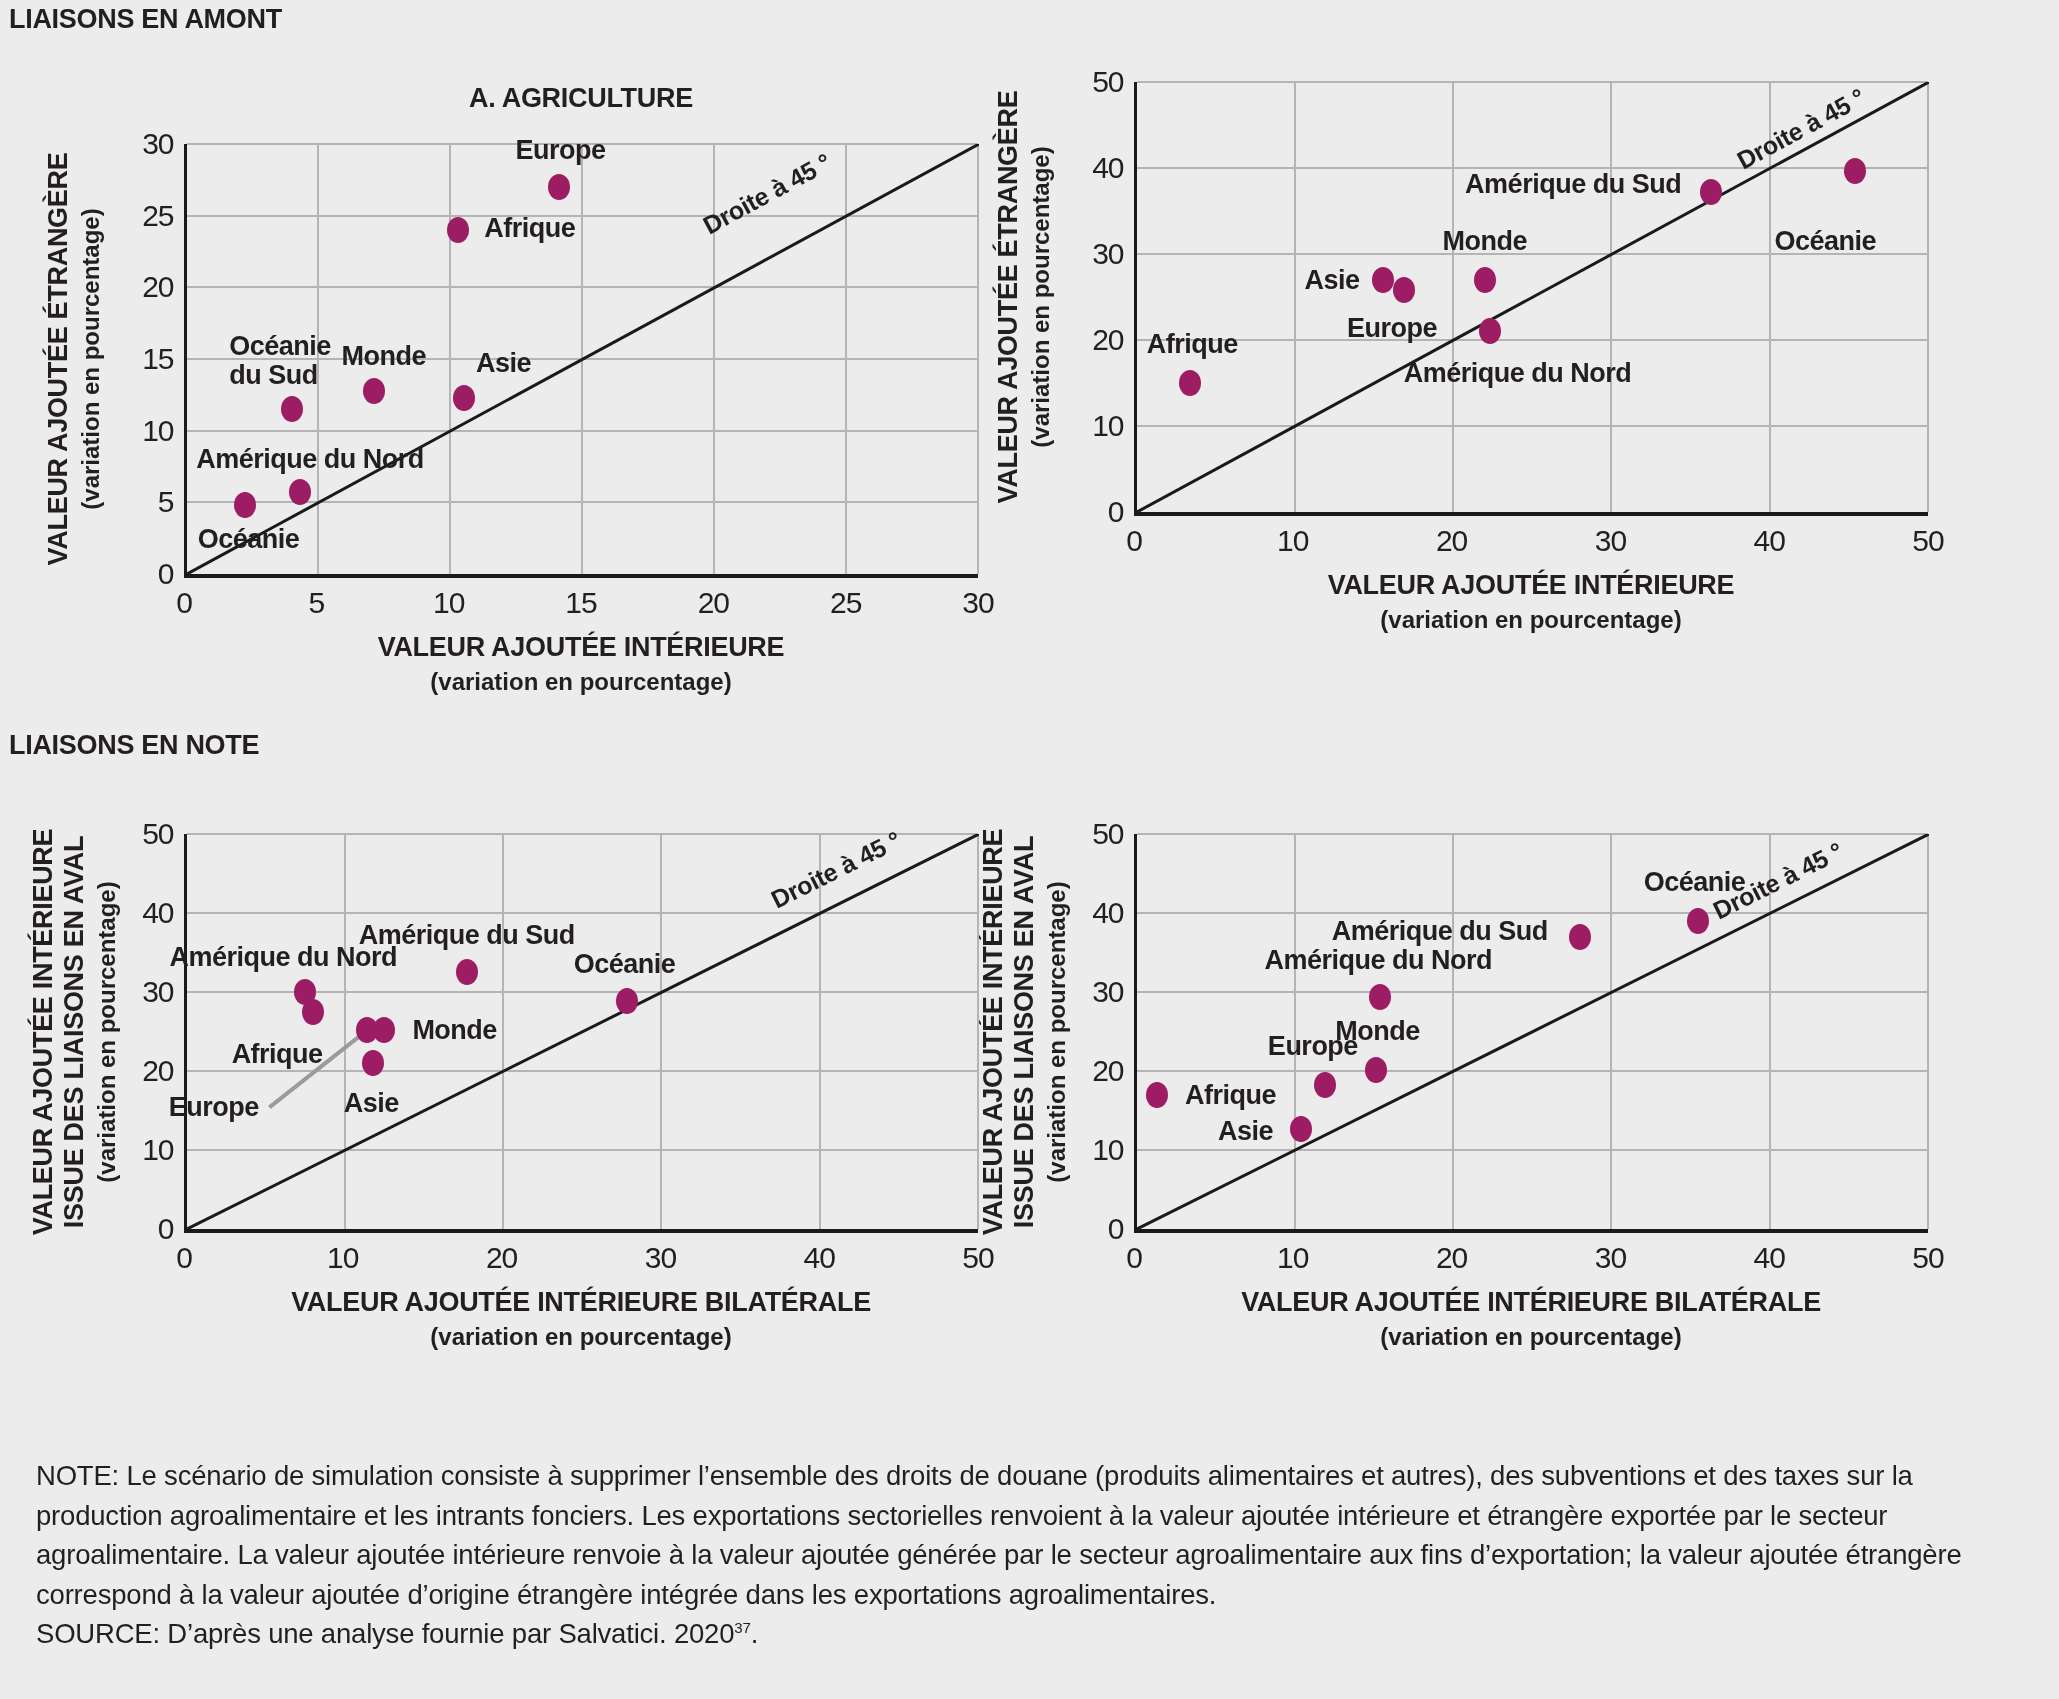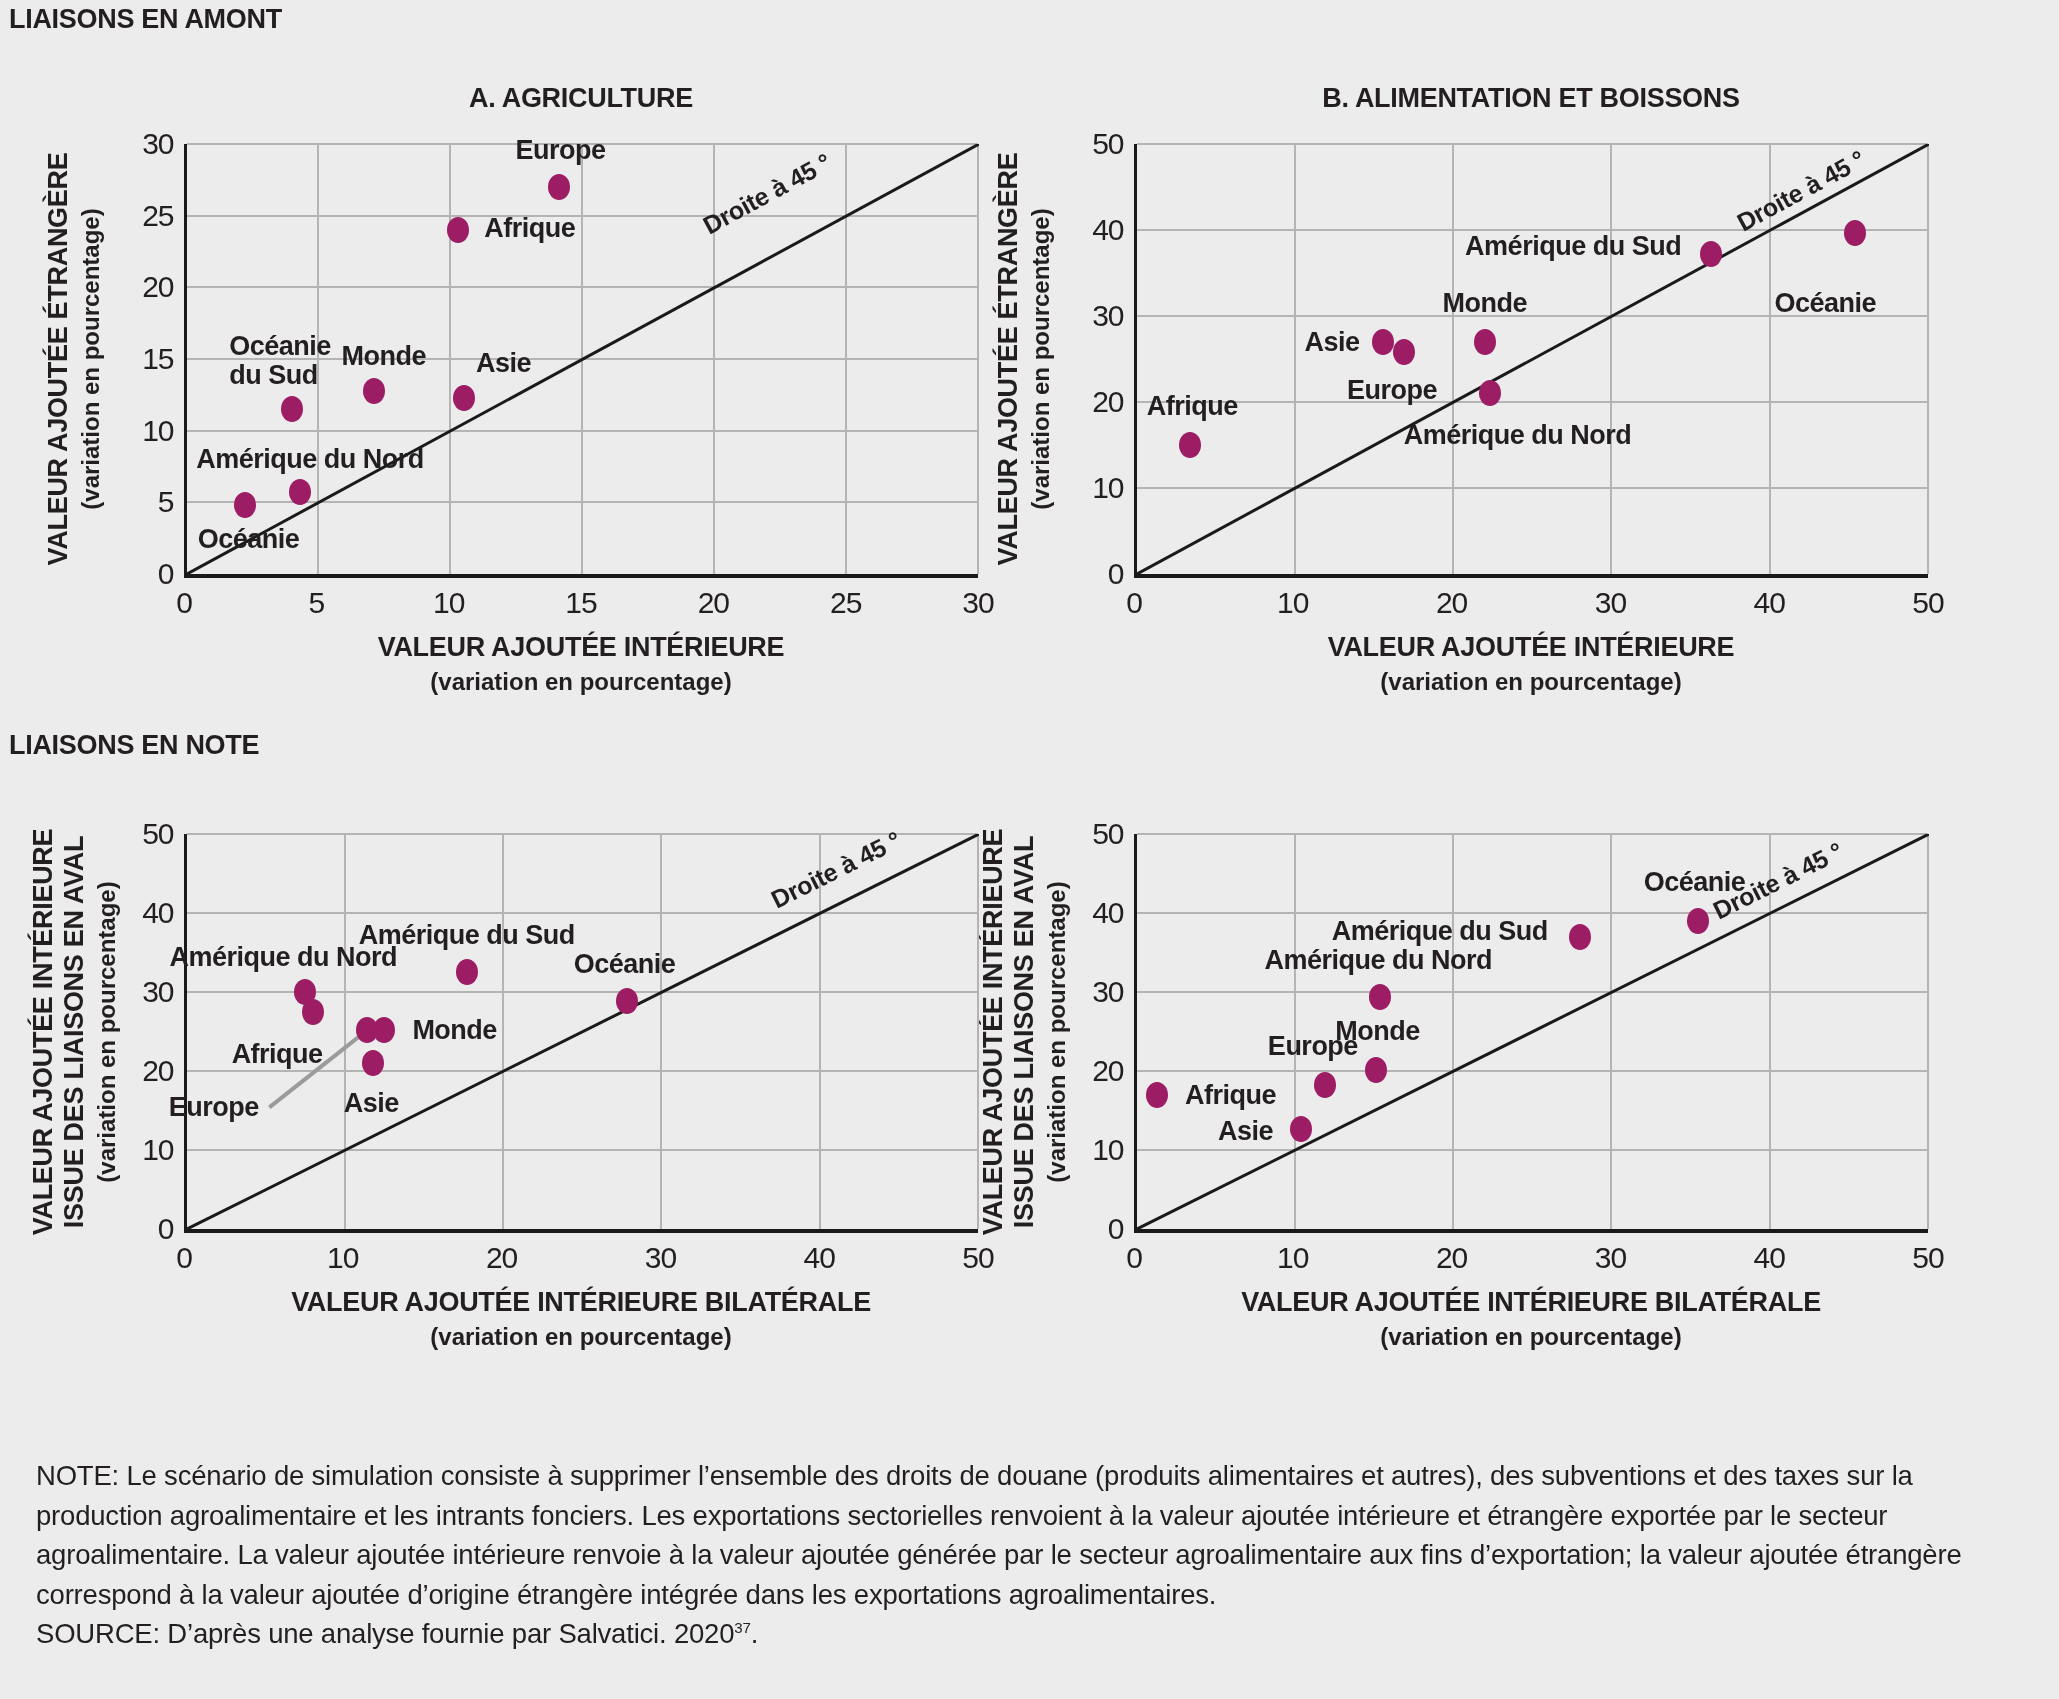--- a/index.html
+++ b/index.html
@@ -123,21 +123,20 @@
         <div class="xtick" style="left: 83.3333%;">25</div>
         <div class="xtick" style="left: 100%;">30</div>
       </div>
     <div class="xlab">
       <div class="xlab-main">VALEUR AJOUTÉE INTÉRIEURE</div>
       <div class="xlab-sub">(variation en pourcentage)</div>
     </div>
   </section>
 
   <section class="panel r1">
-    <h3 class="panel-title">B. ALIMENTATION ET BOISSONS</h3>
     <div class="plot-wrap">
       <div class="ylab">
         <div class="ylab-inner">
           <div class="ylab-line">VALEUR AJOUTÉE ÉTRANGÈRE</div>
 
           <div class="ylab-sub">(variation en pourcentage)</div>
         </div>
       </div>
       <div class="yticks">
           <div class="ytick" style="top: 100%;">0</div>

